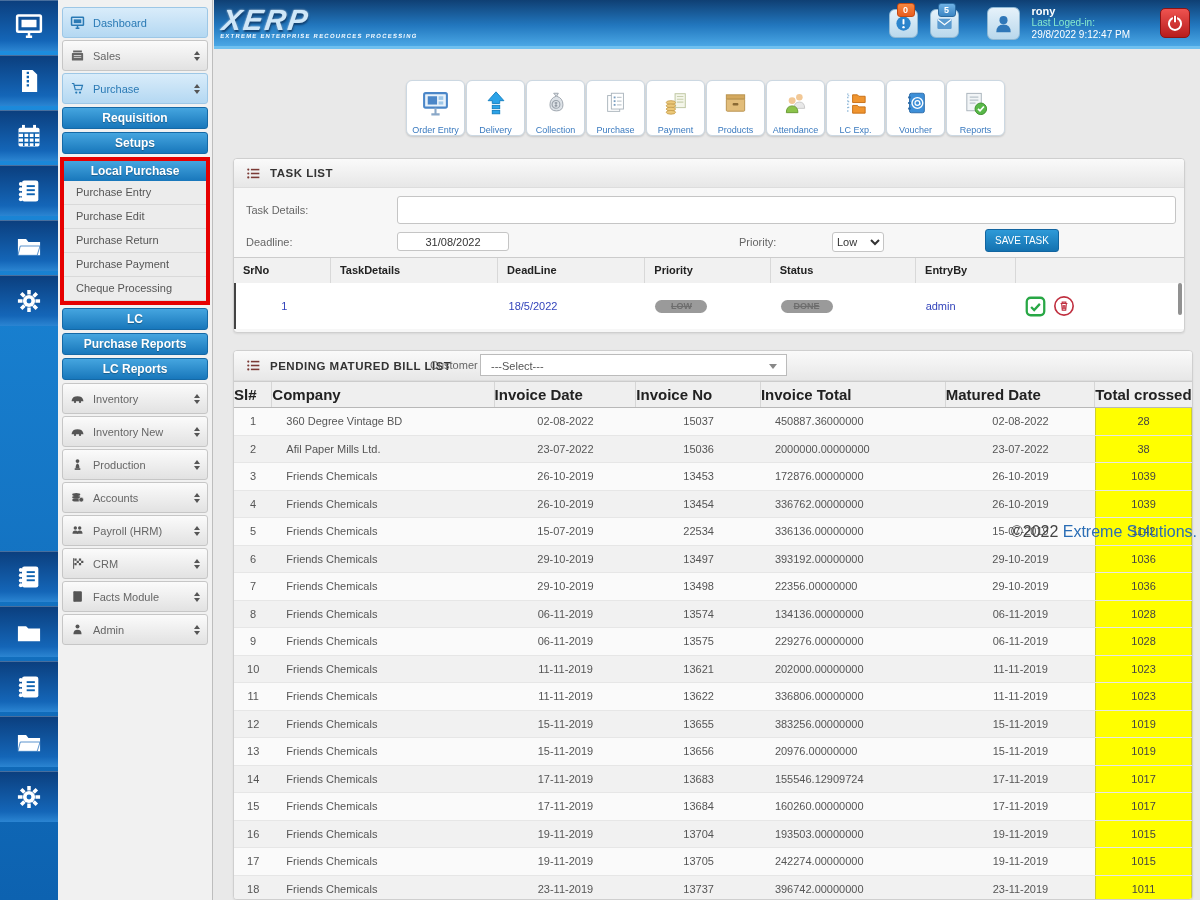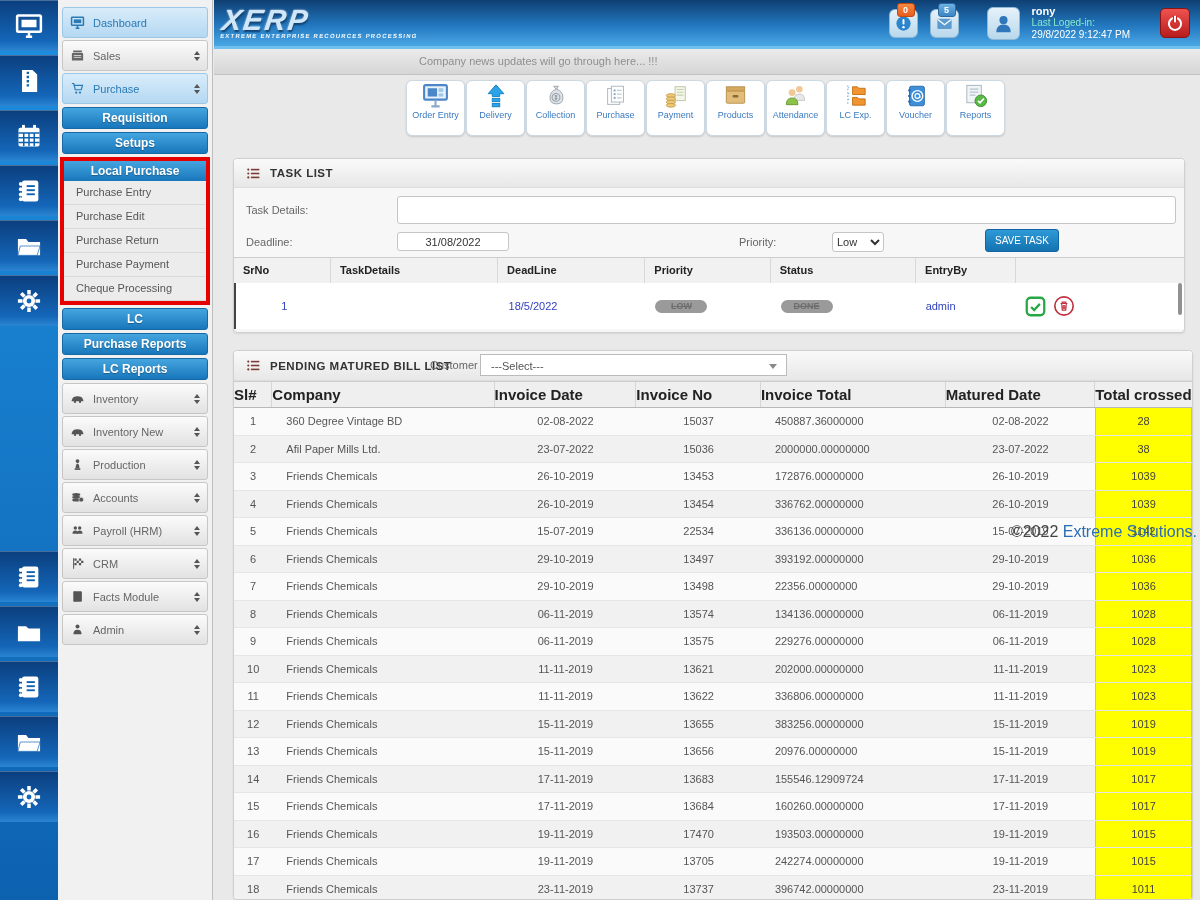--- a/index.html
+++ b/index.html
@@ -63,21 +63,21 @@
 
   
   .news{position:absolute;left:0;top:49px;right:0;height:25px;
     background:linear-gradient(#ebebeb,#d6d6d6);border-bottom:1px solid #c2c2c2;
     font-size:11px;color:#8e8e8e;line-height:25px;padding-left:205px;}
 
   
   .qbar{position:absolute;left:192px;top:80px;display:flex;gap:1px;}
   .qbtn{width:59px;height:56px;background:#fff;border:1px solid #ccd8e2;border-radius:6px;
     box-shadow:0 1px 2px rgba(0,0,0,.15);display:flex;flex-direction:column;align-items:center;
-    justify-content:flex-end;padding-bottom:15px;box-sizing:border-box;cursor:pointer;}
+    justify-content:flex-end;padding-bottom:0;box-sizing:border-box;cursor:pointer;}
   .qbtn .qicon{flex:1;display:flex;align-items:center;justify-content:center;}
   .qbtn .qlbl{font-size:9px;color:#3a7abf;white-space:nowrap;}
 
   
   .panel{position:absolute;background:#f7f7f7;border:1px solid #cfcfcf;border-radius:4px;
     box-shadow:0 1px 2px rgba(0,0,0,.08);overflow:hidden;box-sizing:border-box;}
   .phdr{height:28px;background:linear-gradient(#fafafa,#e7e7e7);border-bottom:1px solid #ddd;
     display:flex;align-items:center;gap:9px;padding:0 12px;}
   .ptitle{font-size:11.5px;font-weight:bold;color:#333;letter-spacing:.5px;}
 
@@ -460,21 +460,20 @@
             <svg width="20" height="20" viewBox="0 0 24 24">
               <circle cx="12" cy="13" r="7.3" fill="none" stroke="#fff" stroke-width="2.4"></circle>
               <path d="M12 3.2v8" stroke="#c62828" stroke-width="5"></path>
               <path d="M12 3.2v8" stroke="#fff" stroke-width="2.4"></path>
             </svg>
           </span>
       </div>
     </div>
   </div>
 
-  <div class="news">Company news updates will go through here... !!!</div>
 
   <div class="qbar">
     <div class="qbtn">
       <span class="qicon">
           <svg width="29" height="29" viewBox="0 0 28 28">
             <rect x="3" y="4" width="22" height="14" rx="1.5" fill="#e8f2fb" stroke="#4a86c8" stroke-width="2"></rect>
             <rect x="6.5" y="7" width="9" height="8" fill="#4a86c8"></rect>
             <rect x="17" y="7" width="4.5" height="3.5" fill="#9ec7e8"></rect>
             <rect x="17" y="12" width="4.5" height="3" fill="#9ec7e8"></rect>
             <path d="M10 24.5h8M14 18v6" stroke="#8aa8c8" stroke-width="2"></path>
@@ -820,21 +819,21 @@
           <div class="bcell c-id">17-11-2019</div>
           <div class="bcell c-in">13684</div>
           <div class="bcell c-it">160260.00000000</div>
           <div class="bcell c-md">17-11-2019</div>
           <div class="bcell c-days">1017</div>
         </div>
         <div class="brow bgrid">
           <div class="bcell c-sl">16</div>
           <div class="bcell c-co">Friends Chemicals</div>
           <div class="bcell c-id">19-11-2019</div>
-          <div class="bcell c-in">17470</div>
+          <div class="bcell c-in">13704</div>
           <div class="bcell c-it">193503.00000000</div>
           <div class="bcell c-md">19-11-2019</div>
           <div class="bcell c-days">1015</div>
         </div>
         <div class="brow bgrid">
           <div class="bcell c-sl">17</div>
           <div class="bcell c-co">Friends Chemicals</div>
           <div class="bcell c-id">19-11-2019</div>
           <div class="bcell c-in">13705</div>
           <div class="bcell c-it">242274.00000000</div>

